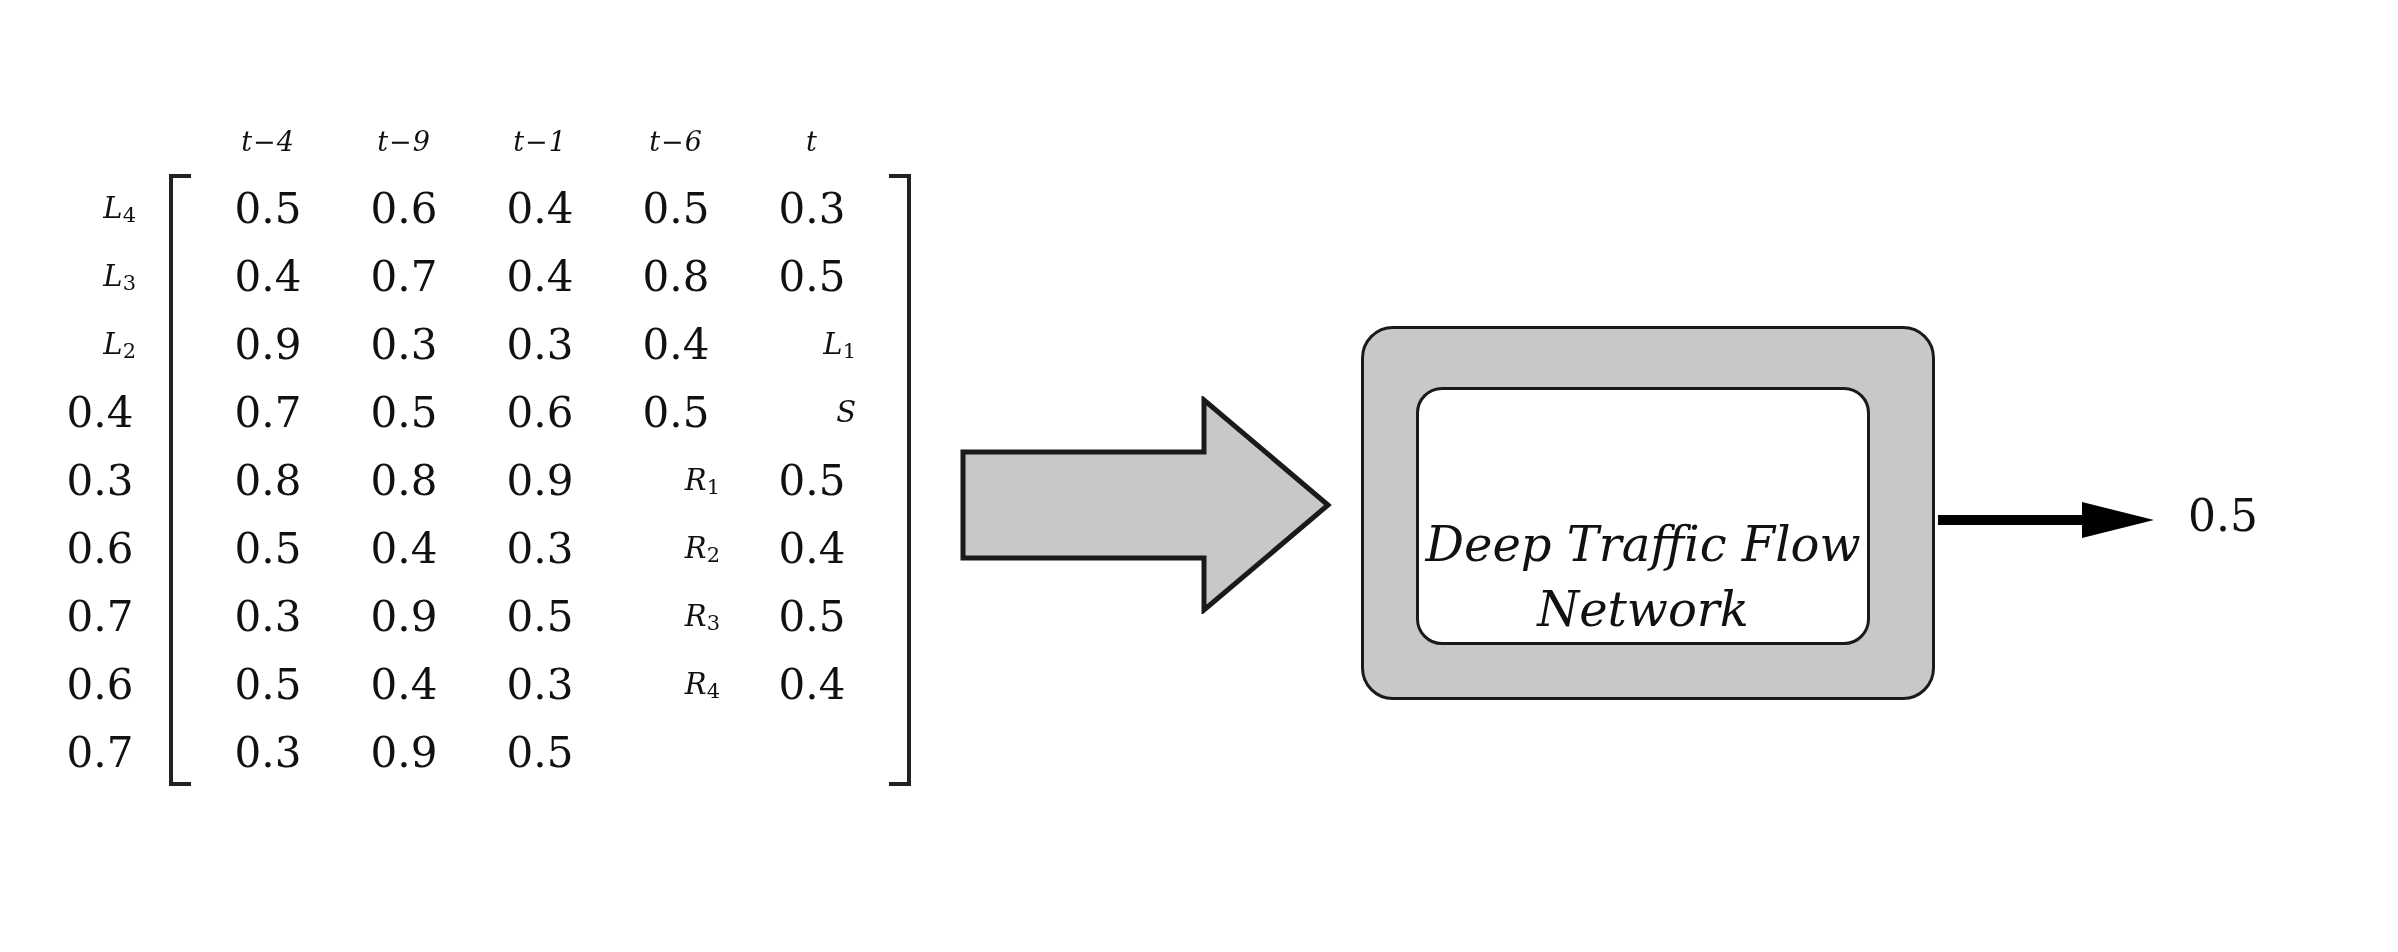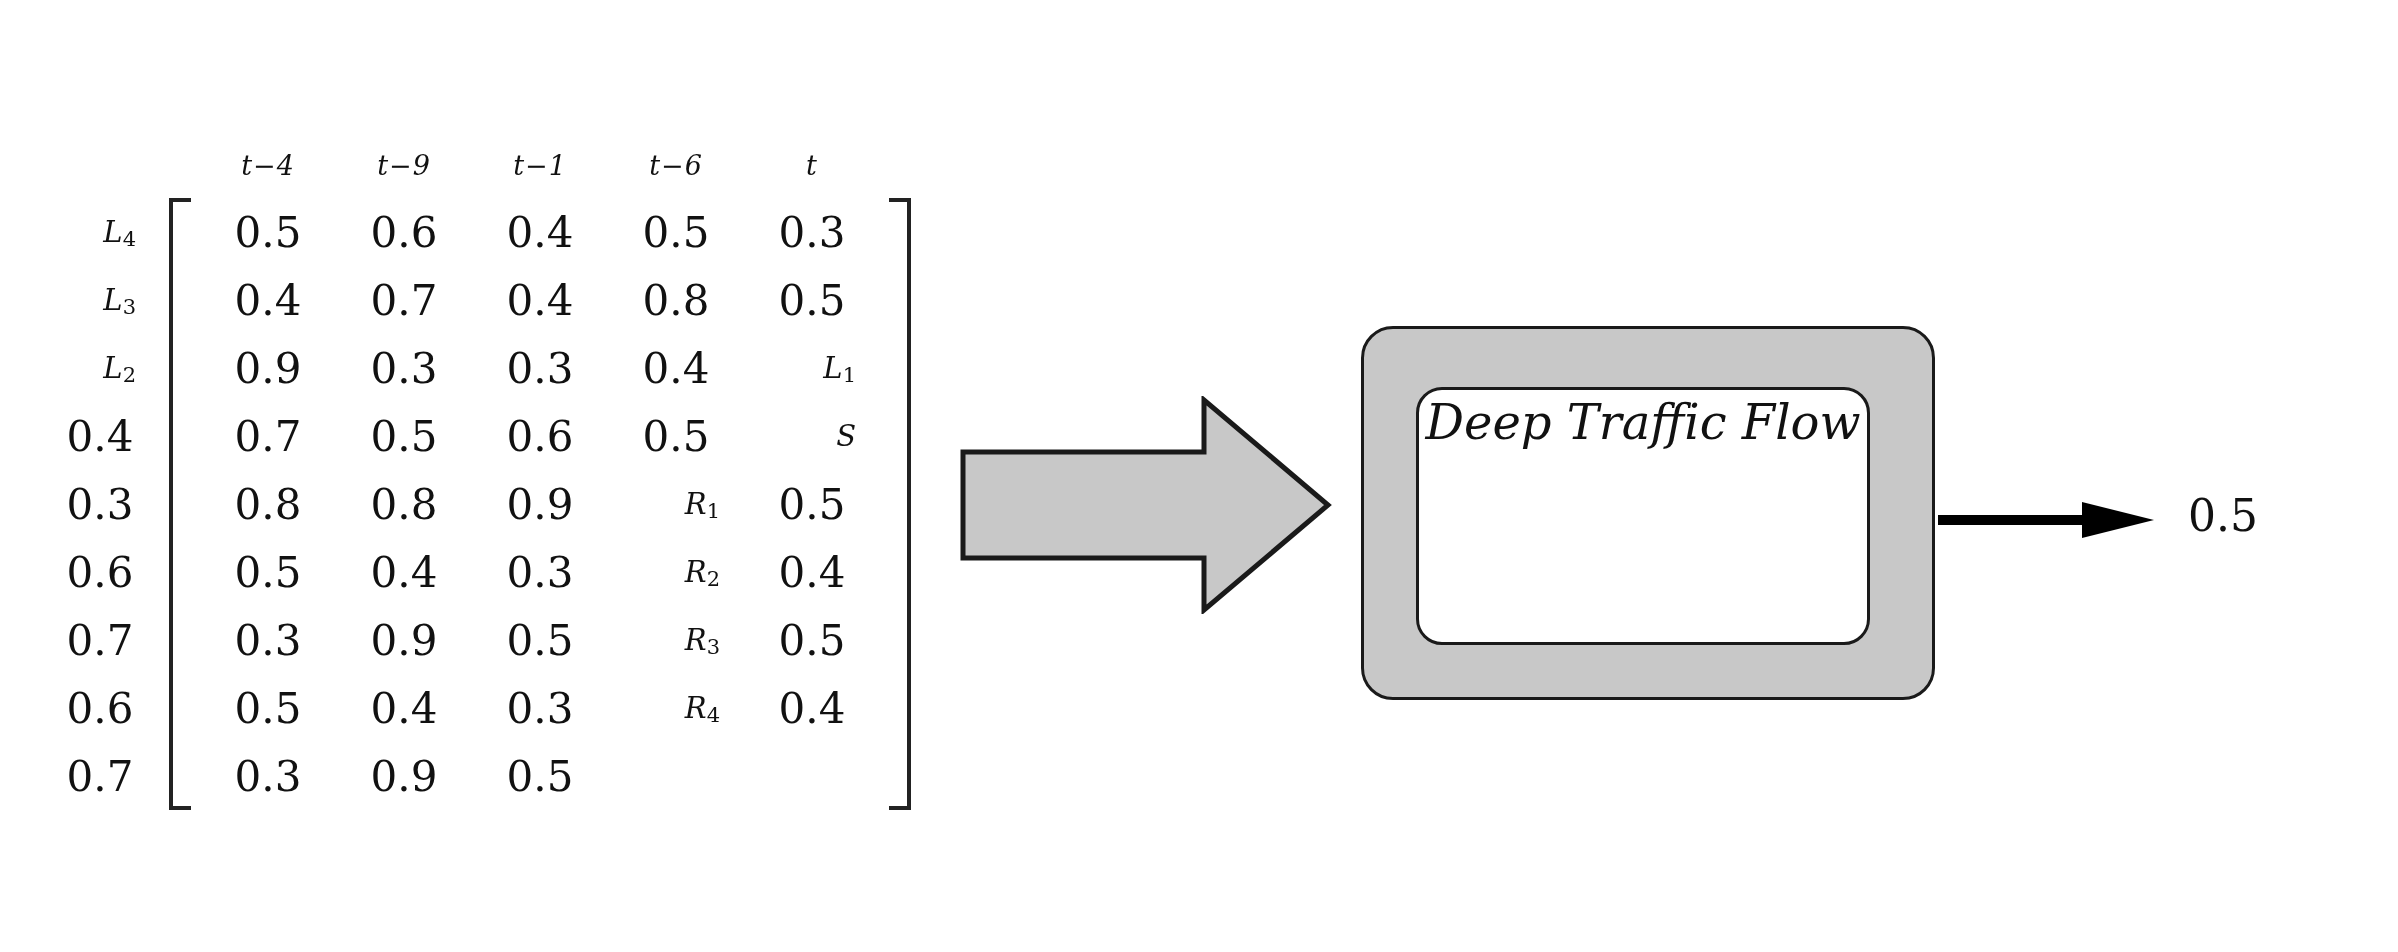--- a/index.html
+++ b/index.html
@@ -14,21 +14,21 @@
     height:952px;
     background:#ffffff;
     font-family:"DejaVu Serif", serif;
     color:var(--ink);
     overflow:hidden;
   }
 
   
   .matrix{
     position:absolute;
-    left:40px; top:132px;
+    left:40px; top:108px;
     display:grid;
     grid-template-columns:120px 40px repeat(5,136px) 40px;
     grid-template-rows:66px repeat(9,68px);
   }
   .cell{display:flex;align-items:center;justify-content:center;}
   .hdr{
     font-style:italic;
     font-size:27px;
     letter-spacing:1px;
   }
@@ -86,21 +86,21 @@
     position:absolute;
     left:52px; top:58px;
     width:454px; height:258px;
     background:#ffffff;
     border:3px solid #1a1a1a;
     border-radius:26px;
     box-sizing:border-box;
     display:flex;
     flex-direction:column;
     align-items:center;
-    justify-content:space-between;
+    justify-content:flex-end;
     overflow:visible;
   }
   .net-line{
     font-style:italic;
     font-size:48px;
     line-height:1.35;
     white-space:nowrap;
   }
 
   
@@ -223,20 +223,21 @@
     <div class="cell val">0.5</div>
   </div>
 
   <svg class="input-arrow" viewBox="0 0 372 218" xmlns="http://www.w3.org/2000/svg">
     <polygon points="3,56 244,56 244,4 368,109 244,214 244,162 3,162" fill="var(--arrow-fill)" stroke="#1a1a1a" stroke-width="5" stroke-linejoin="miter"></polygon>
   </svg>
 
   <div class="net-box">
     <div class="net-box-inner">
       <div class="net-line">Deep Traffic Flow</div>
+      <div class="net-line">Network</div>
     </div>
   </div>
 
   <svg class="output-arrow" viewBox="0 0 222 52" xmlns="http://www.w3.org/2000/svg">
     <line x1="2" y1="26" x2="150" y2="26" stroke="#000000" stroke-width="10"></line>
     <polygon points="146,8 218,26 146,44" fill="#000000"></polygon>
   </svg>
 
   <div class="output-value">0.5</div>
 

